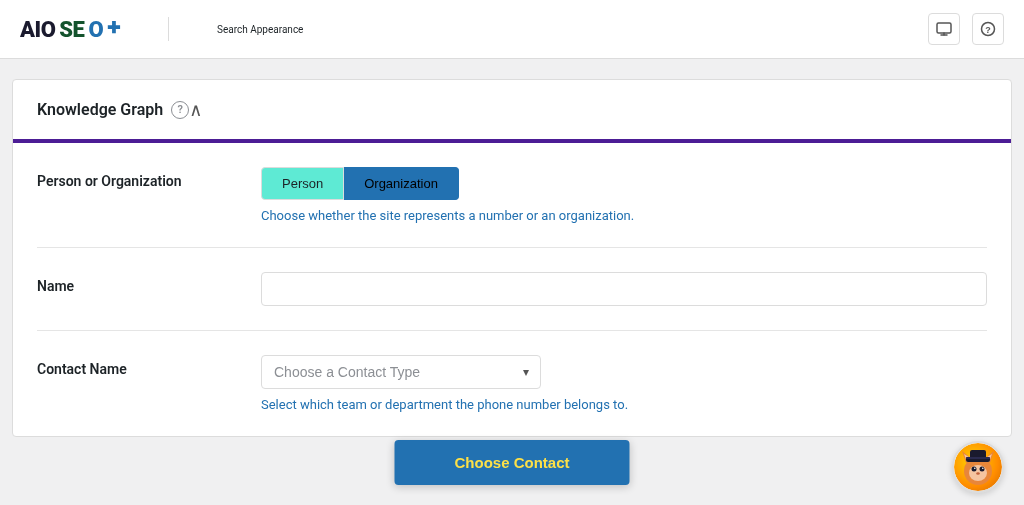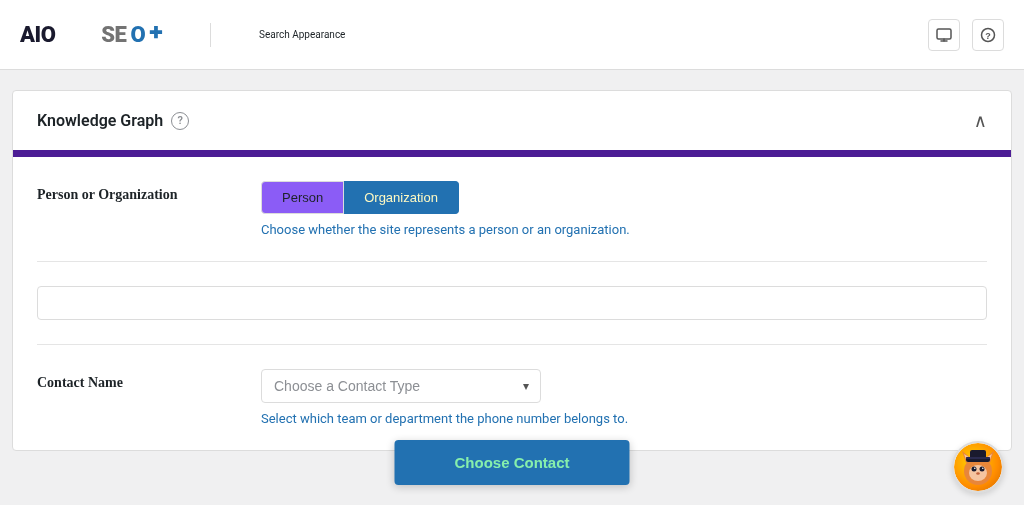--- a/index.html
+++ b/index.html
@@ -10,41 +10,40 @@
       font-size: 14px;
     }
 
     
     .header {
       display: flex;
       align-items: center;
       background: #fff;
       border-bottom: 1px solid #dcdcdc;
       padding: 0 20px;
-      height: 70px;
+      height: 59px;
       position: relative;
       gap: 32px;
     }
     .header-logo {
       display: flex;
       align-items: center;
       gap: 4px;
       font-weight: 900;
       font-size: 22px;
       color: #1a1a2e;
       letter-spacing: -0.5px;
     }
     .logo-aio {
       color: #1a1a2e;
       font-weight: 900;
     }
     .logo-seo {
-      color: #737373;
+      color: #14532d;
       font-weight: 900;
-      margin-left: 42px;
     }
     .logo-o {
       color: #2271b1;
       position: relative;
       display: inline-block;
     }
     .logo-plus {
       color: #2271b1;
       font-size: 16px;
       font-weight: 900;
@@ -88,23 +87,22 @@
       margin: 20px auto;
       background: #fff;
       border: 1px solid #dcdcdc;
       border-radius: 4px;
     }
 
     
     .section-header {
       display: flex;
       align-items: center;
-      justify-content: space-between;
       padding: 20px 24px;
-      border-bottom: 7px solid #4c1d95;
+      border-bottom: 4px solid #4c1d95;
     }
     .section-title-row {
       display: flex;
       align-items: center;
       gap: 8px;
     }
     .section-title {
       font-size: 16px;
       font-weight: 600;
       color: #1d2327;
@@ -143,50 +141,49 @@
     .form-row:last-child {
       border-bottom: none;
     }
     .form-label {
       width: 200px;
       min-width: 200px;
       font-size: 14px;
       font-weight: 600;
       color: #1d2327;
       padding-top: 6px;
-      font-family: Liberation Serif, serif;
     }
     .form-field {
       flex: 1;
     }
 
     
     .toggle-group {
       display: flex;
       gap: 0;
     }
     .toggle-btn {
       padding: 8px 20px;
       border: 1px solid #dcdcdc;
-      background: #8b5cf6;
+      background: #5eead4;
       font-size: 13px;
       cursor: pointer;
       color: #1d2327;
       font-weight: 500;
     }
     .toggle-btn:first-child {
       border-radius: 4px 0 0 4px;
     }
     .toggle-btn:last-child {
       border-radius: 0 4px 4px 0;
       border-left: none;
     }
     .toggle-btn.active {
       background: #2271b1;
-      color: #fef9c3;
+      color: #000000;
       border-color: #2271b1;
     }
     .field-description {
       margin-top: 8px;
       font-size: 13px;
       color: #2271b1;
     }
 
     
     .text-input {
@@ -261,21 +258,21 @@
       pointer-events: none;
     }
 
     
     .choose-contact-btn {
       position: fixed;
       bottom: 20px;
       left: 50%;
       transform: translateX(-50%);
       background: #2271b1;
-      color: #86efac;
+      color: #fde047;
       border: none;
       padding: 14px 60px;
       border-radius: 4px;
       font-size: 15px;
       font-weight: 600;
       cursor: pointer;
       white-space: nowrap;
       box-shadow: 0 2px 8px rgba(0,0,0,0.2);
     }
 
@@ -348,25 +345,26 @@
 
   <div class="form-section">
 
     <div class="form-row">
       <div class="form-label">Person or Organization</div>
       <div class="form-field">
         <div class="toggle-group">
           <button class="toggle-btn">Person</button>
           <button class="toggle-btn active">Organization</button>
         </div>
-        <div class="field-description">Choose whether the site represents a person or an organization.</div>
+        <div class="field-description">Choose whether the site represents a number or an organization.</div>
       </div>
     </div>
 
     <div class="form-row">
+      <div class="form-label">Name</div>
       <div class="form-field">
         <input type="text" class="text-input" placeholder="" style="">
       </div>
     </div>
 
 
     <div class="form-row">
       <div class="form-label">Contact Name</div>
       <div class="form-field">
         <div class="select-wrapper">

